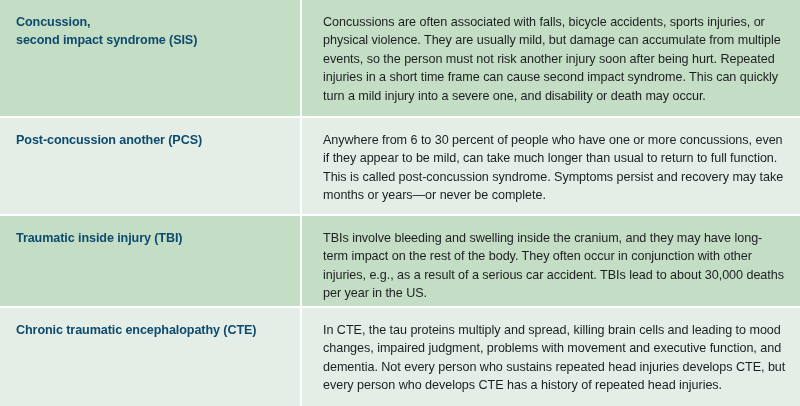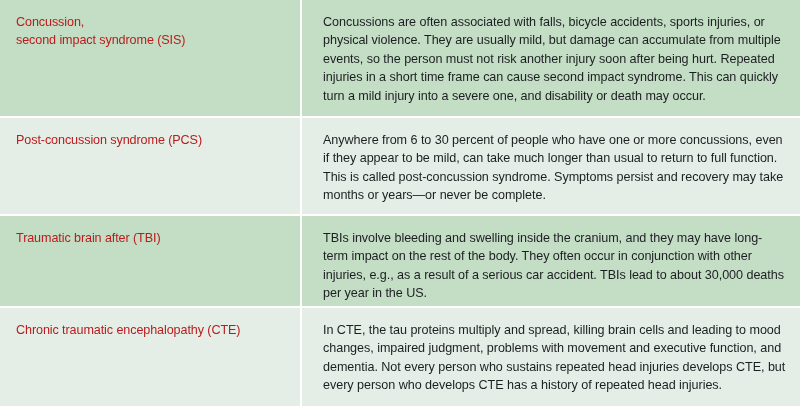--- a/index.html
+++ b/index.html
@@ -55,23 +55,23 @@
 
   .cell-desc {
     box-sizing: border-box;
     flex: 1 1 auto;
     padding: 13px 14px 10px 11px;
     margin-left: 10px;
   }
 
   .term-text {
     font-size: 12.6px;
-    font-weight: normal;
+    font-weight: bold;
     line-height: 1.42;
-    color: #b91c1c;
+    color: #0c4a6e;
     letter-spacing: -0.1px;
     white-space: pre-line;
   }
 
   .desc-text {
     font-size: 12.6px;
     font-weight: normal;
     line-height: 1.46;
     color: #1c1f21;
     letter-spacing: -0.05px;
@@ -87,30 +87,30 @@
       <div class="term-text">Concussion,
 second impact syndrome (SIS)</div>
     </div>
     <div class="cell-desc">
       <div class="desc-text">Concussions are often associated with falls, bicycle accidents, sports injuries, or physical violence. They are usually mild, but damage can accumulate from multiple events, so the person must not risk another injury soon after being hurt. Repeated injuries in a short time frame can cause second impact syndrome. This can quickly turn a mild injury into a severe one, and disability or death may occur.</div>
     </div>
   </div>
 
   <div class="t-row r2 shade-light">
     <div class="cell-term">
-      <div class="term-text">Post-concussion syndrome (PCS)</div>
+      <div class="term-text">Post-concussion another (PCS)</div>
     </div>
     <div class="cell-desc">
       <div class="desc-text">Anywhere from 6 to 30 percent of people who have one or more concussions, even if they appear to be mild, can take much longer than usual to return to full function. This is called post-concussion syndrome. Symptoms persist and recovery may take months or years—or never be complete.</div>
     </div>
   </div>
 
   <div class="t-row r3 shade-dark">
     <div class="cell-term">
-      <div class="term-text">Traumatic brain after (TBI)</div>
+      <div class="term-text">Traumatic inside injury (TBI)</div>
     </div>
     <div class="cell-desc">
       <div class="desc-text">TBIs involve bleeding and swelling inside the cranium, and they may have long-term impact on the rest of the body. They often occur in conjunction with other injuries, e.g., as a result of a serious car accident. TBIs lead to about 30,000 deaths per year in the US.</div>
     </div>
   </div>
 
   <div class="t-row r4 shade-light">
     <div class="cell-term">
       <div class="term-text">Chronic traumatic encephalopathy (CTE)</div>
     </div>

